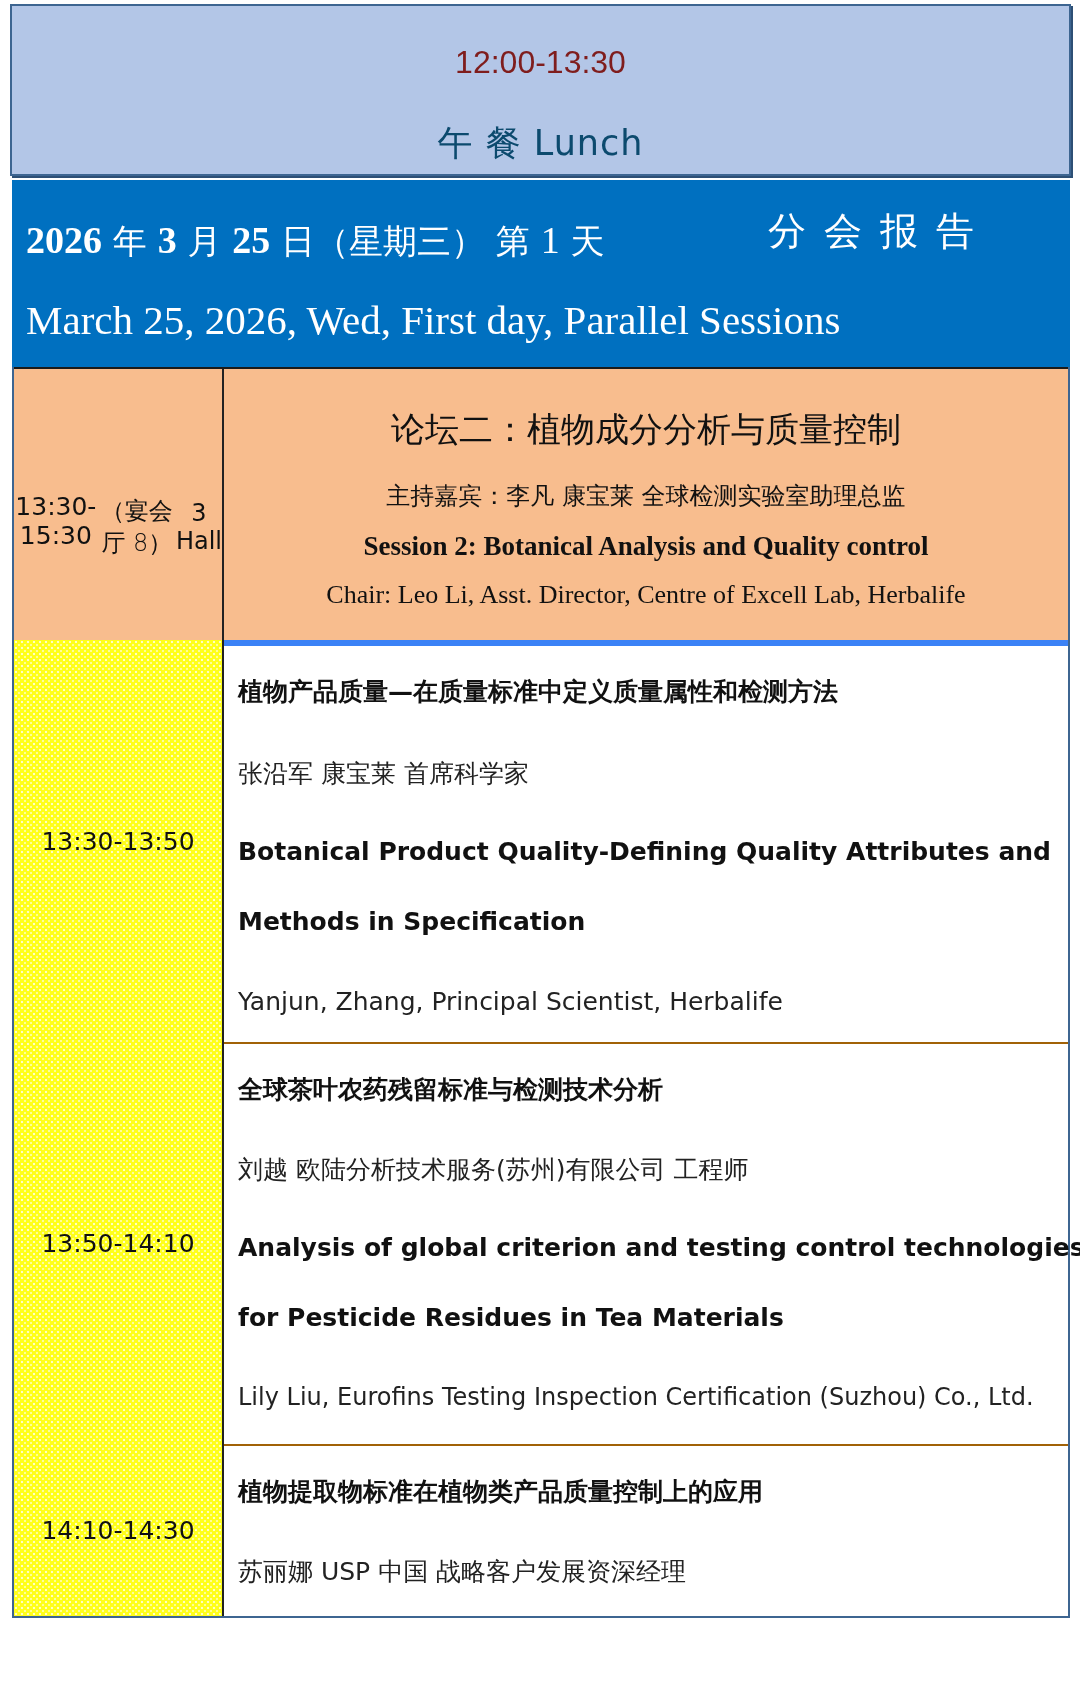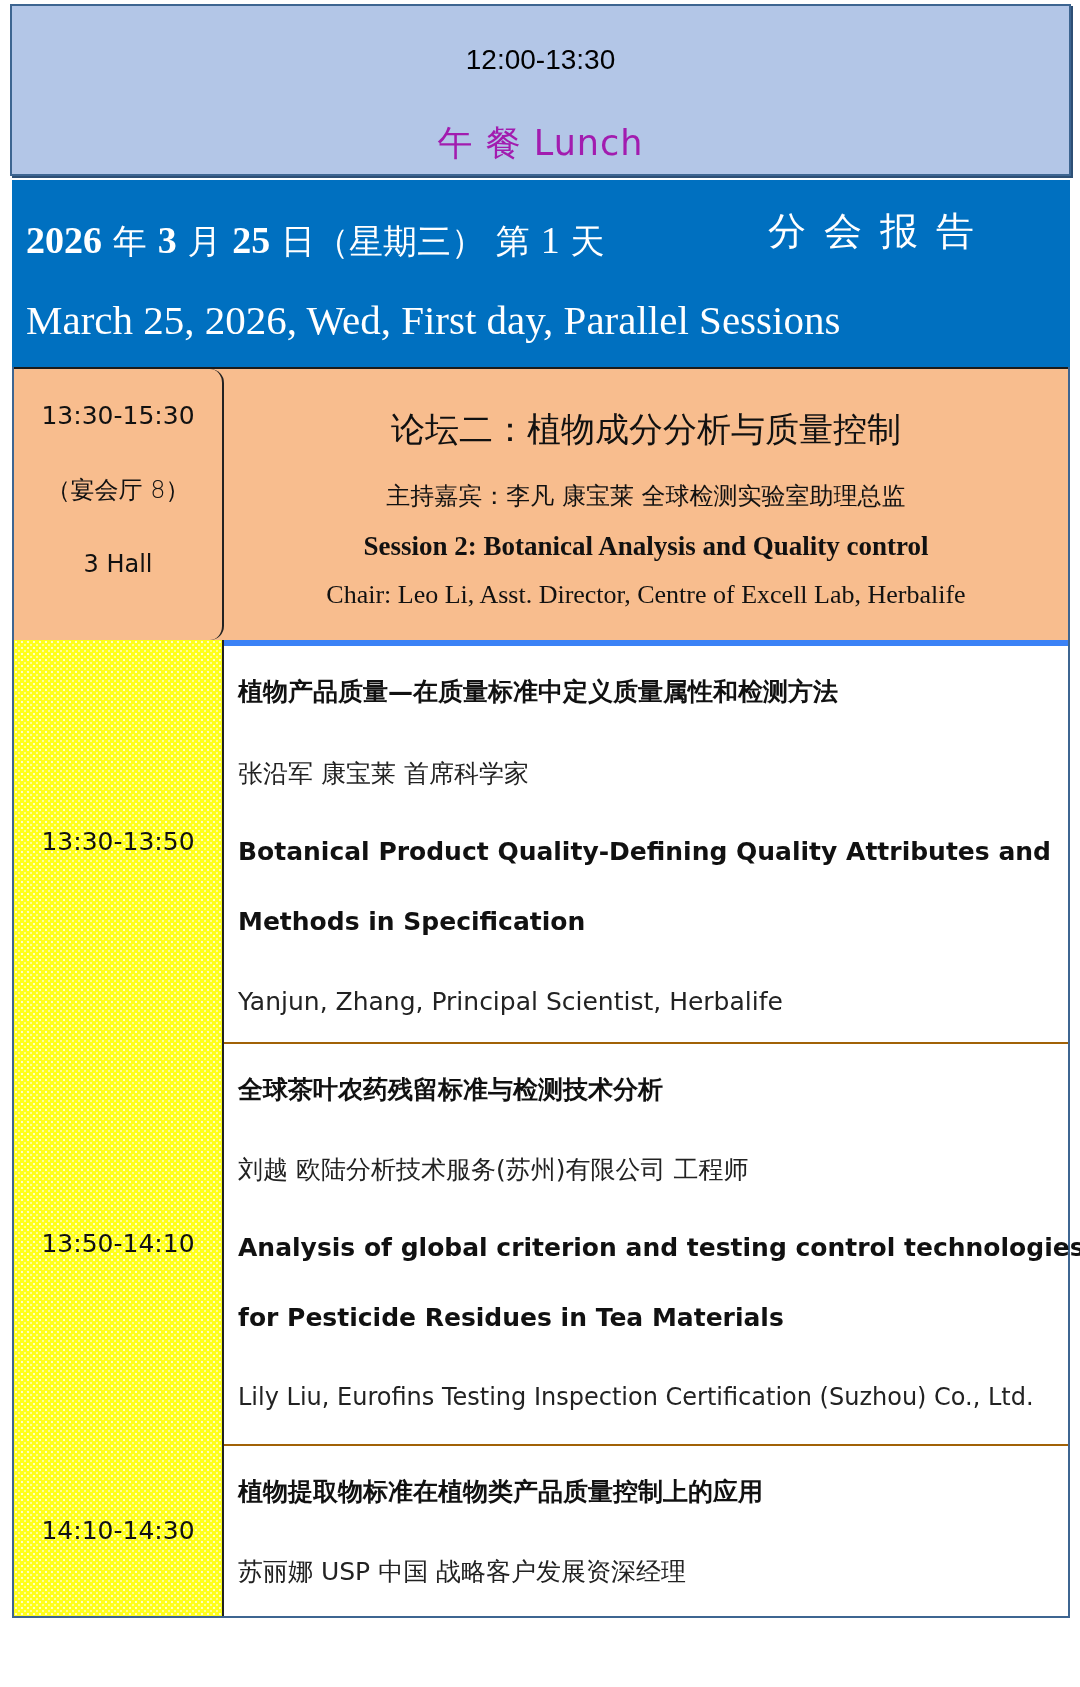--- a/index.html
+++ b/index.html
@@ -24,31 +24,31 @@
       background: #b3c6e7;
       border: 2px solid #3d6591;
       box-sizing: border-box;
       box-shadow: 2px 2px 0 #2d4f75;
     }
     .lunch-time {
       position: absolute;
       left: 0; right: 0;
       top: 38px;
       text-align: center;
-      font-size: 28px;
-      color: #000000;
+      font-size: 32px;
+      color: #7f1d1d;
       font-family: "Liberation Sans", sans-serif;
     }
     .lunch-label {
       position: absolute;
       left: 0; right: 0;
       top: 114px;
       text-align: center;
       font-size: 35px;
-      color: #a21caf;
+      color: #0c4a6e;
       font-family: "DejaVu Sans", sans-serif;
       letter-spacing: 1px;
     }
     .day-header {
       position: absolute;
       left: 12px;
       top: 180px;
       width: 1058px;
       height: 188px;
       background: #0070c0;
@@ -107,21 +107,21 @@
       display: flex;
       align-items: center;
       justify-content: center;
       text-align: center;
     }
     .cell-right {
       flex: 1;
       position: relative;
     }
     .session-row { height: 271px; background: #f8bd8e; border-top: 2px solid #1a1a1a; }
-    .session-row .cell-left { flex-direction: column; justify-content: flex-start; border-radius: 14px; }
+    .session-row .cell-left { justify-content: flex-start; }
     .s-time { margin-top: 32px; font-size: 25px; font-family: "DejaVu Sans", sans-serif; }
     .s-room { margin-top: 44px; font-size: 24px; font-family: "DejaVu Sans", sans-serif; font-weight: 300; }
     .s-hall { margin-top: 44px; font-size: 24px; font-family: "DejaVu Sans", sans-serif; }
     .s-title-cn {
       position: absolute; left: 0; right: 0; top: 38px;
       text-align: center; font-size: 34px; font-weight: normal;
       font-family: "DejaVu Sans", sans-serif;
     }
     .s-chair-cn {
       position: absolute; left: 0; right: 0; top: 111px;

